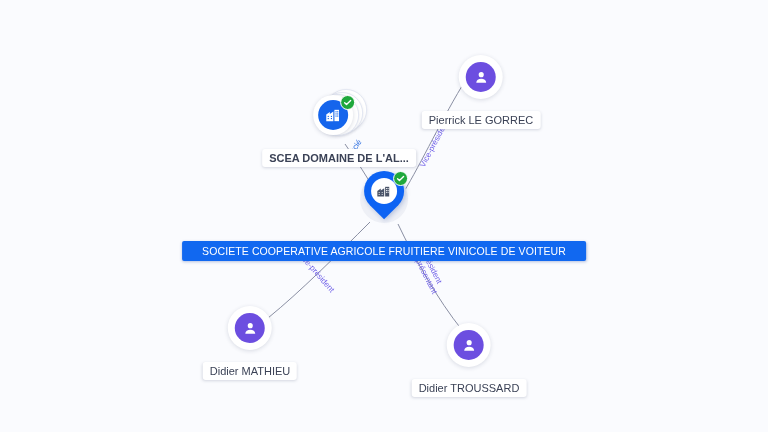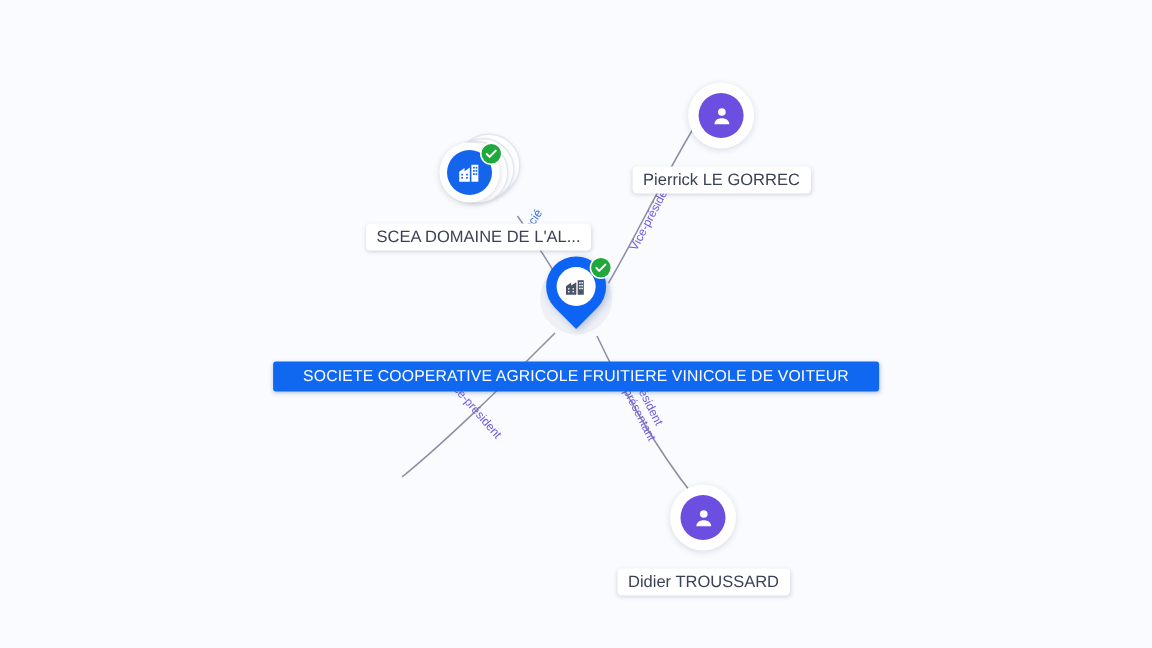--- a/index.html
+++ b/index.html
@@ -219,21 +219,21 @@
       <div class="person-avatar">
         <svg width="17" height="17" viewBox="0 0 24 24" aria-hidden="true">
           <circle cx="12" cy="8" r="3.6" fill="#ffffff"></circle>
           <path d="M5 19.5c0-3.6 3.2-5.6 7-5.6s7 2 7 5.6z" fill="#ffffff"></path>
         </svg>
       </div>
     </div>
     <div class="node-label">Pierrick LE GORREC</div>
   </div>
 
-  <div class="node" style="left:319px; top:128px;">
+  <div class="node" style="left:339px; top:128px;font-weight:bold;">
     <div class="company-stack">
       <div class="stack-card c1"></div>
       <div class="stack-card c2"></div>
       <div class="stack-card c3"></div>
       <div class="company-circle-outer">
         <div class="company-circle-inner">
           <svg width="17" height="17" viewBox="0 0 24 24" aria-hidden="true">
             <path d="M3 20V10.5l5-3.5v3l5-3.5V20z" fill="#ffffff"></path>
             <rect x="14.5" y="4" width="6.5" height="16" fill="#ffffff"></rect>
             <rect x="16" y="6" width="1.6" height="1.6" fill="#1565ec"></rect>
@@ -280,20 +280,31 @@
       </div>
       <div class="badge-check badge-on-pin">
         <svg width="9" height="9" viewBox="0 0 24 24" aria-hidden="true">
           <path d="M4 12.5l5 5L20 6.5" fill="none" stroke="#ffffff" stroke-width="3.6" stroke-linecap="round" stroke-linejoin="round"></path>
         </svg>
       </div>
     </div>
     <div class="node-label primary">SOCIETE COOPERATIVE AGRICOLE FRUITIERE VINICOLE DE VOITEUR</div>
   </div>
 
+  <div class="node" style="left:250px; top:343px;">
+    <div class="person-avatar-wrap">
+      <div class="person-avatar">
+        <svg width="17" height="17" viewBox="0 0 24 24" aria-hidden="true">
+          <circle cx="12" cy="8" r="3.6" fill="#ffffff"></circle>
+          <path d="M5 19.5c0-3.6 3.2-5.6 7-5.6s7 2 7 5.6z" fill="#ffffff"></path>
+        </svg>
+      </div>
+    </div>
+    <div class="node-label">Didier MATHIEU</div>
+  </div>
 
   <div class="node" style="left:469px; top:360px;">
     <div class="person-avatar-wrap">
       <div class="person-avatar">
         <svg width="17" height="17" viewBox="0 0 24 24" aria-hidden="true">
           <circle cx="12" cy="8" r="3.6" fill="#ffffff"></circle>
           <path d="M5 19.5c0-3.6 3.2-5.6 7-5.6s7 2 7 5.6z" fill="#ffffff"></path>
         </svg>
       </div>
     </div>

